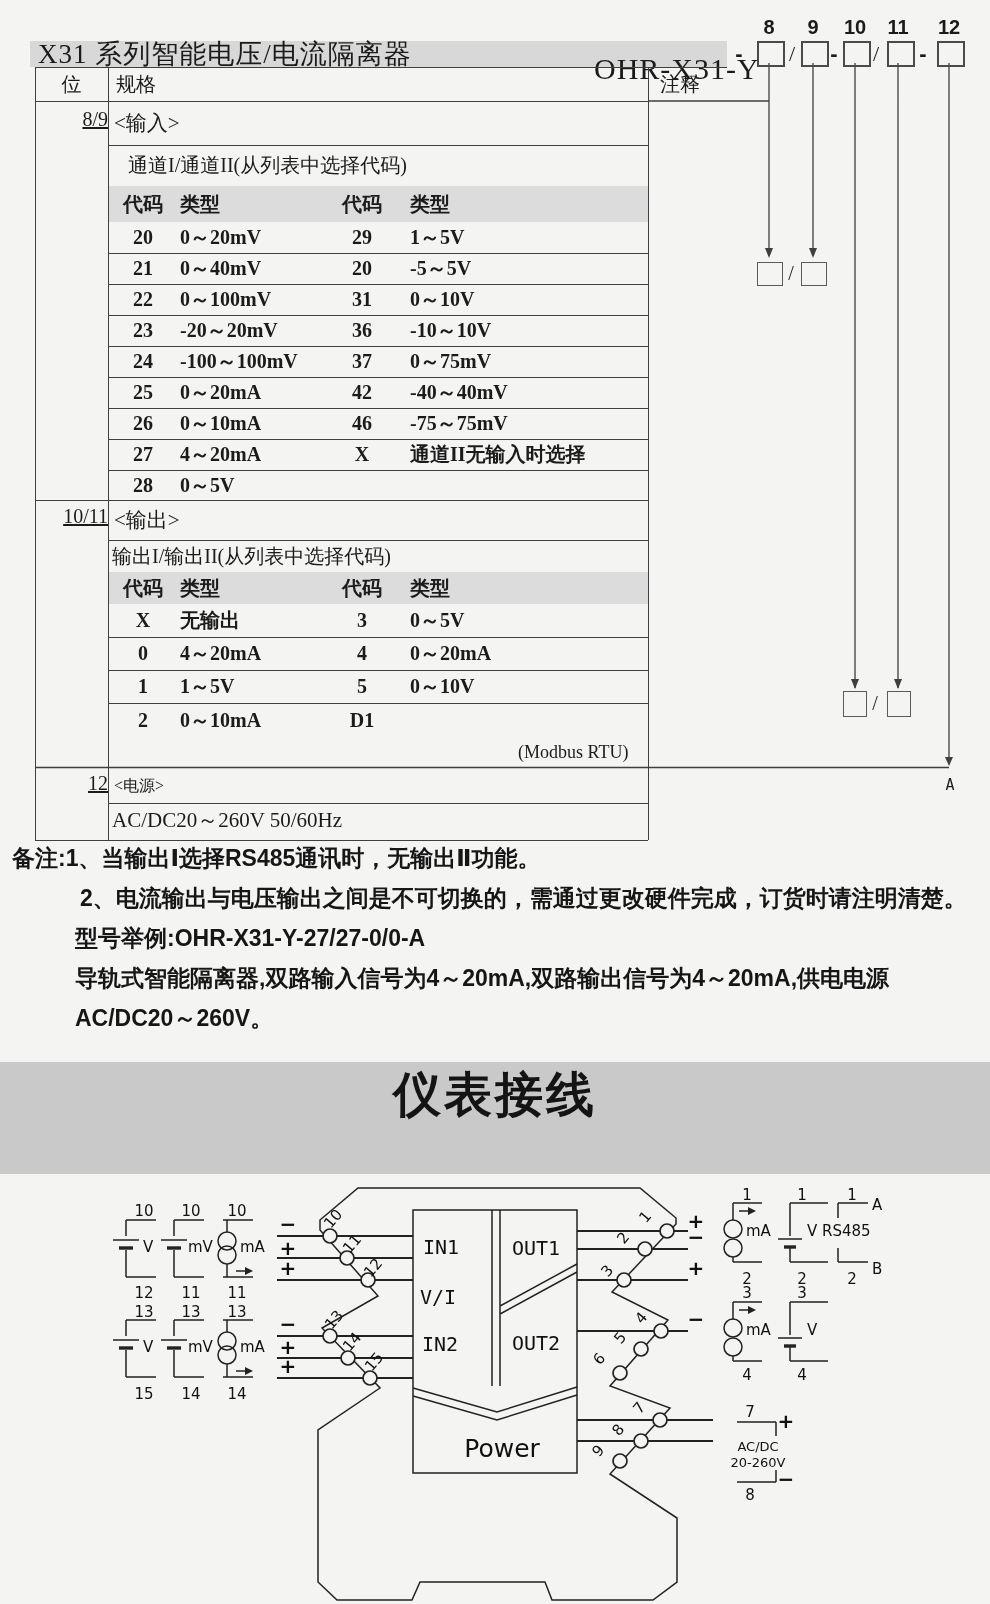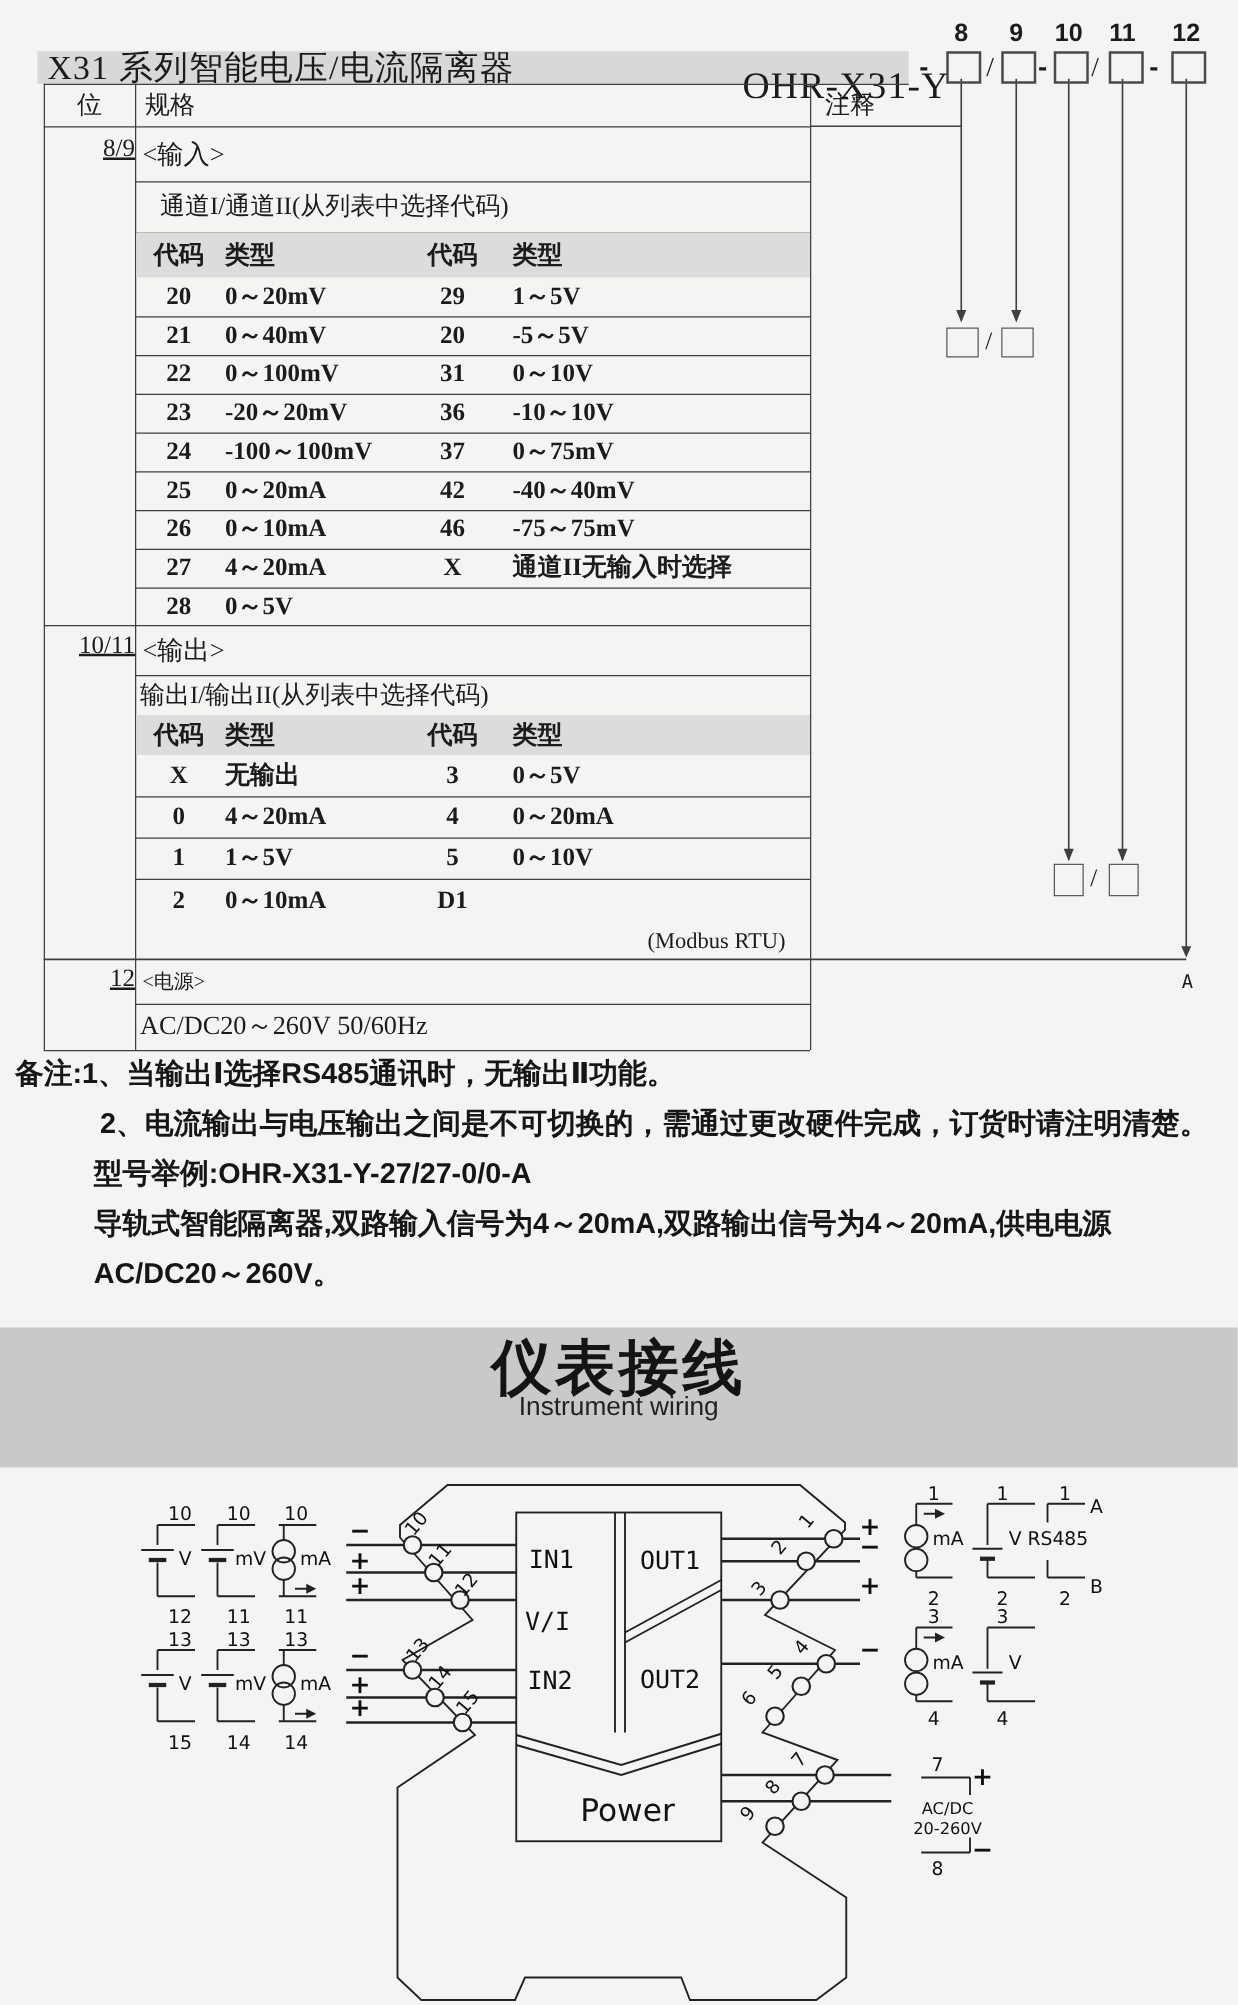--- a/index.html
+++ b/index.html
@@ -227,21 +227,20 @@
 <div class="cellt" style="left:112px;top:803px;height:34px;line-height:34px;font-size:21px">AC/DC20～260V  50/60Hz</div>
 
 <div class="note" style="left:12px;top:843px">备注:1、当输出Ⅰ选择RS485通讯时，无输出Ⅱ功能。</div>
 <div class="note" style="left:80px;top:883px">2、电流输出与电压输出之间是不可切换的，需通过更改硬件完成，订货时请注明清楚。</div>
 <div class="note" style="left:75px;top:923px">型号举例:OHR-X31-Y-27/27-0/0-A</div>
 <div class="note" style="left:75px;top:963px">导轨式智能隔离器,双路输入信号为4～20mA,双路输出信号为4～20mA,供电电源</div>
 <div class="note" style="left:75px;top:1003px">AC/DC20～260V。</div>
 
 <div class="banner">
   <div class="banner-title">仪表接线</div>
-  <div class="banner-sub">Instrument wiring</div>
 </div>
 
 <svg width="990" height="430" viewBox="0 0 990 430" style="top:1174px">
 
   <path class="s" d="M358,14 L640,14 L676,44 L676,50 L612,118 L668,146 L610,212 L670,234 L610,300 L677,344 L677,408 L653,426 L552,426 L545,408 L420,408 L412,426 L337,426 L318,408 L318,256 L380,214 L322,154 L378,122 L320,56 L320,46 Z"></path>
 
   <g>
     <rect class="s" x="413" y="36" width="164" height="263"></rect>
     <path class="s" d="M492,36V212 M500,36V212 M500,132L577,90 M500,140L577,98 M413,214L497,238L577,213 M413,222L497,246L577,221"></path>
   </g>

